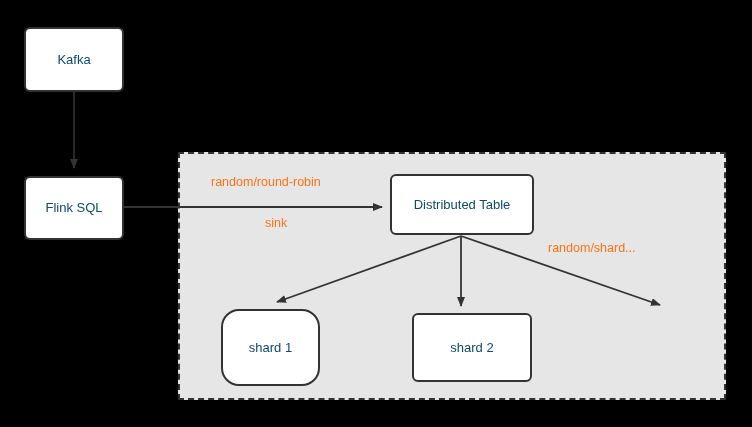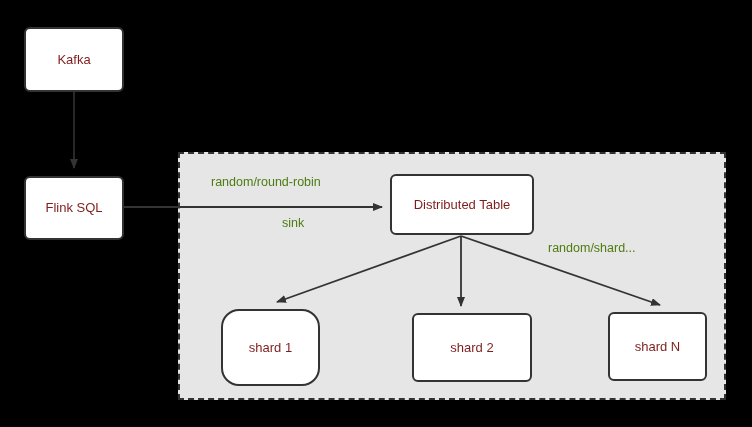--- a/index.html
+++ b/index.html
@@ -25,35 +25,35 @@
   }
   .node {
     position: absolute;
     background: #ffffff;
     border: 2px solid #333333;
     border-radius: 6px;
     box-sizing: border-box;
     display: flex;
     align-items: center;
     justify-content: center;
-    color: #7f1d1d;
+    color: #0c4a6e;
     font-size: 13px;
     font-family: "Liberation Sans", sans-serif;
     line-height: 1.2;
     text-align: center;
   }
   .group-container {
     position: absolute;
     background: #e6e6e6;
     border: 2px dashed #333333;
     box-sizing: border-box;
   }
   .edge-label {
     position: absolute;
-    color: #4d7c0f;
+    color: #f97316;
     font-size: 12.5px;
     font-family: "Liberation Sans", sans-serif;
     white-space: nowrap;
     padding-left: 8px;
   }
 </style>
 </head>
 <body>
 
 <div id="canvas">
@@ -101,23 +101,20 @@
   </div>
 
   <div class="node" style="left:221px; top:309px; width:99px; height:77px;border-radius:18px;">
     <span>shard 1</span>
   </div>
 
   <div class="node" style="left:412px; top:313px; width:120px; height:69px;">
     <span>shard 2</span>
   </div>
 
-  <div class="node" style="left:608px; top:312px; width:99px; height:69px;">
-    <span>shard N</span>
-  </div>
 
   <div class="edge-label" style="left:203px; top:175px;">random/round-robin</div>
 
-  <div class="edge-label" style="left:274px; top:216px;">sink</div>
+  <div class="edge-label" style="left:257px; top:216px;">sink</div>
 
   <div class="edge-label" style="left:540px; top:241px;">random/shard...</div>
 
 </div>
 
 </body></html>

